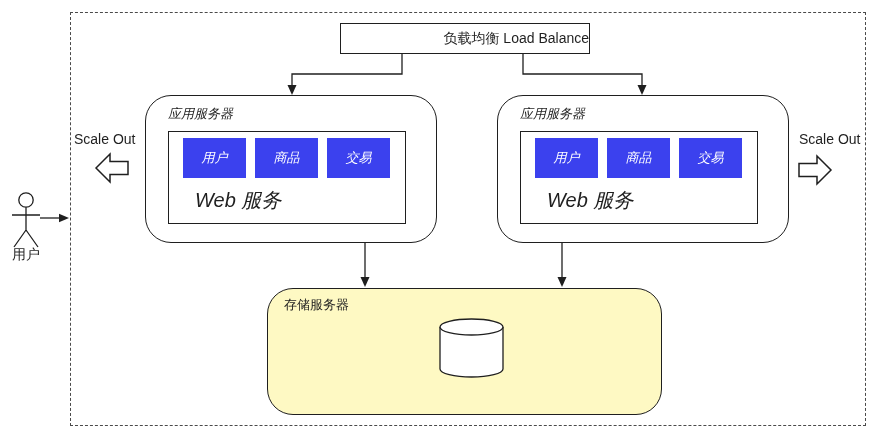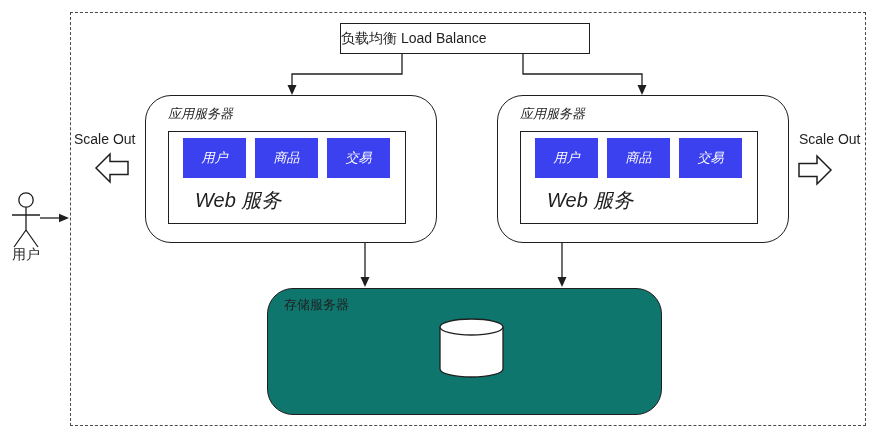--- a/index.html
+++ b/index.html
@@ -1,30 +1,30 @@
 <!DOCTYPE html>
 <html><head>
 <meta charset="utf-8">
 <style>
   html,body{margin:0;padding:0;background:#ffffff;}
   body{font-family:"Liberation Sans","DejaVu Sans",sans-serif;color:#1f1f1f;}
   .canvas{position:relative;width:878px;height:438px;background:#ffffff;overflow:hidden;}
   .abs{position:absolute;}
   .boundary{left:70px;top:12px;width:794px;height:412px;border:1px dashed #4a4a4a;}
   .lb-box{left:340px;top:23px;width:250px;height:31px;border:1.5px solid #1f1f1f;
-          display:flex;align-items:center;justify-content:flex-start;font-size:14px;background:#fff;box-sizing:border-box;}
+          display:flex;align-items:center;justify-content:flex-end;font-size:14px;background:#fff;box-sizing:border-box;}
   .app-box{top:95px;width:292px;height:148px;border:1.5px solid #1f1f1f;border-radius:26px;background:#fff;box-sizing:border-box;font-style:italic;}
   .app-box.left{left:145px;} .app-box.right{left:497px;}
   .app-title{position:absolute;left:22px;top:9px;font-size:13px;}
   .web-rect{position:absolute;left:22px;top:35px;width:238px;height:93px;border:1.5px solid #1f1f1f;box-sizing:border-box;background:#fff;}
   .modules{position:absolute;left:14px;top:6px;display:flex;gap:9px;}
   .module{width:63px;height:40px;background:#3b41ee;color:#ffffff;font-size:13px;
           display:flex;align-items:center;justify-content:center;}
   .web-label{position:absolute;left:26px;bottom:9px;font-size:20px;}
-  .storage-box{left:267px;top:288px;width:395px;height:127px;border:1.5px solid #1f1f1f;border-radius:26px;background:#0f766e;box-sizing:border-box;}
+  .storage-box{left:267px;top:288px;width:395px;height:127px;border:1.5px solid #1f1f1f;border-radius:26px;background:#fef9c3;box-sizing:border-box;}
   .storage-title{position:absolute;left:16px;top:7px;font-size:13px;}
   .db-label{left:440px;top:348px;width:63px;text-align:center;font-size:13px;}
   .tables-label{left:372px;top:383px;width:200px;text-align:center;font-size:14px;}
   .scale-out{font-size:14px;}
   .scale-out.left{left:74px;top:131px;}
   .scale-out.right{left:799px;top:131px;}
   .actor-label{left:12px;top:246px;font-size:14px;}
   .watermark{left:676px;top:409px;width:198px;font-size:16px;color:#d3d3d3;letter-spacing:.5px;white-space:nowrap;}
   svg.overlay{position:absolute;left:0;top:0;width:878px;height:438px;pointer-events:none;}
 </style>

